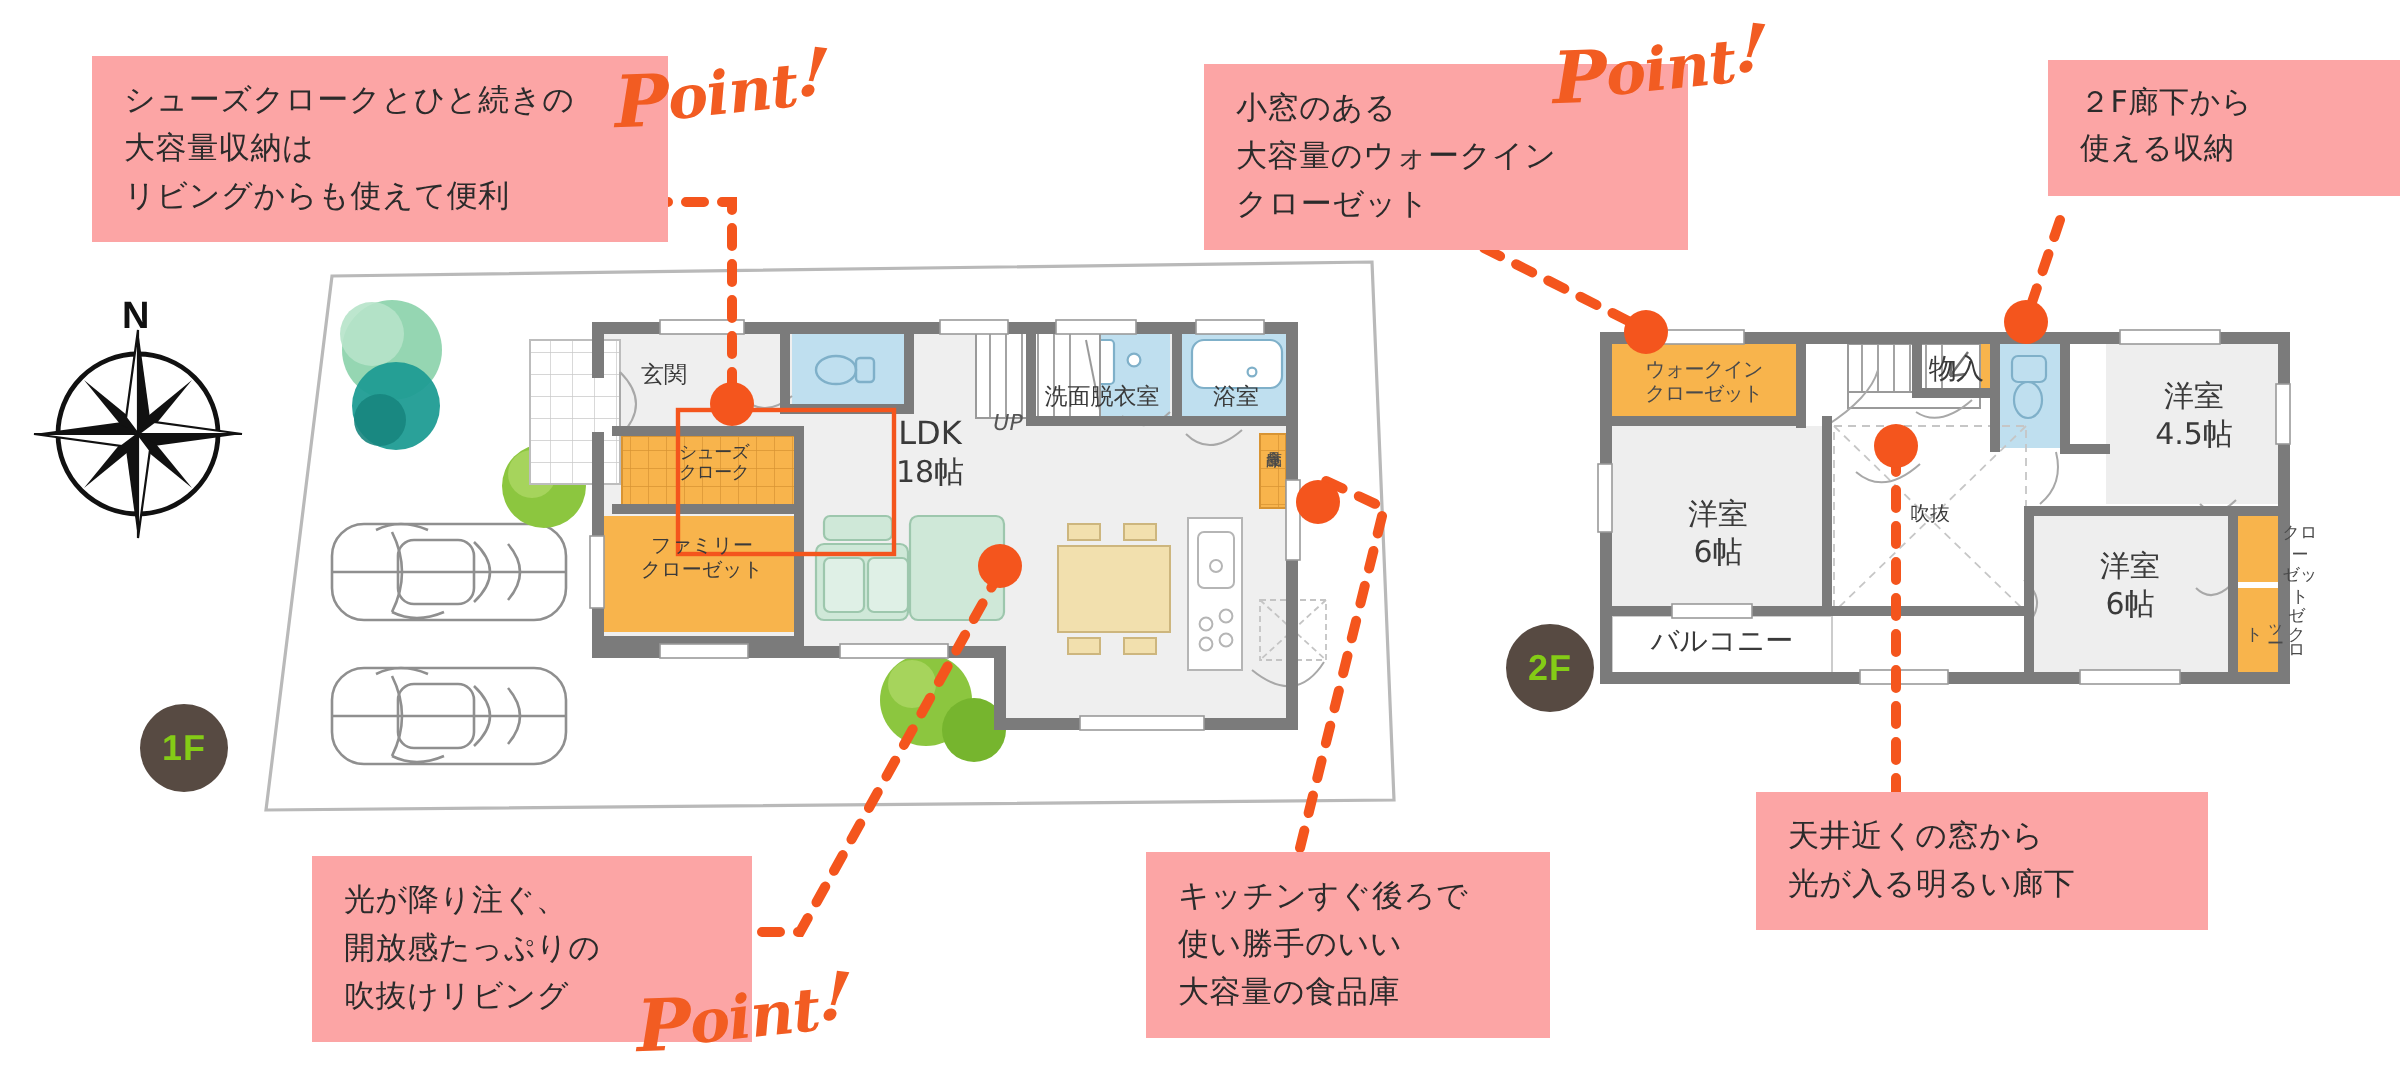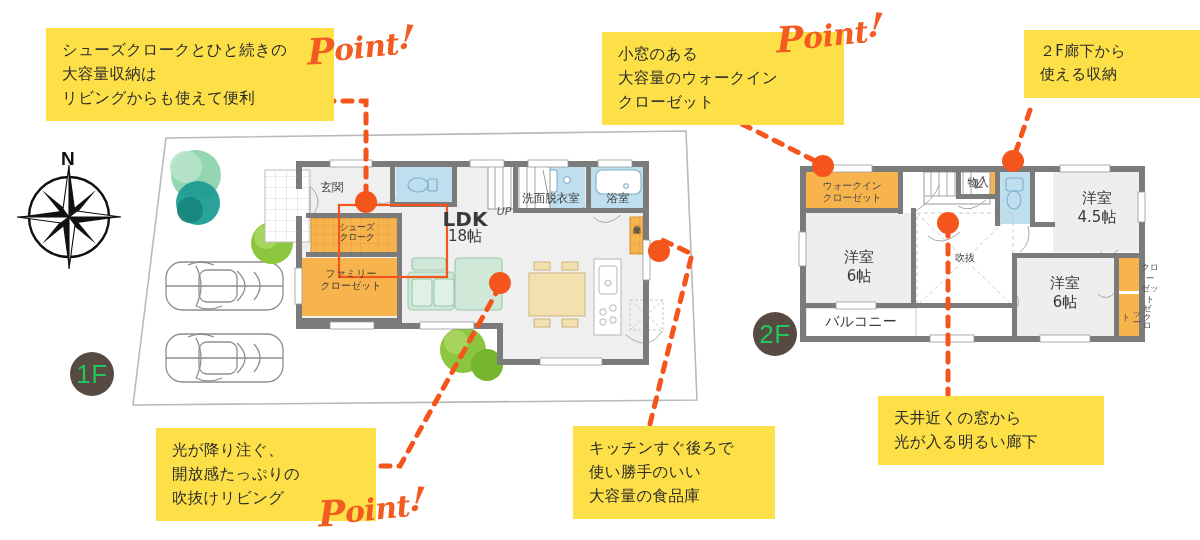--- a/index.html
+++ b/index.html
@@ -6,21 +6,21 @@
   body{
     width:1200px;height:540px;background:#ffffff;position:relative;
     font-family:"Liberation Sans","DejaVu Sans",sans-serif;
     overflow:hidden;
   }
   .stage{position:absolute;left:0;top:0;width:1200px;height:540px;}
   .abs{position:absolute;}
 
   
   .callout{
-    position:absolute;background:#fde047;color:#2b2b2b;
+    position:absolute;background:#fca5a5;color:#2b2b2b;
     font-size:15.5px;line-height:1.55;padding:10px 14px 11px 16px;
     white-space:pre-line;letter-spacing:.02em;
     font-family:"DejaVu Sans","Liberation Sans",sans-serif;
   }
   .callout.small{font-size:15px;}
 
   
   .point{
     position:absolute;color:#f25c22;font-style:italic;
     font-family:"DejaVu Serif","Liberation Serif",serif;
@@ -29,37 +29,37 @@
   }
   .point span.p{font-size:36px;display:inline-block;transform:rotate(4deg) translateY(2px);}
   .point span.ex{font-size:34px;display:inline-block;transform:rotate(12deg) translateY(-4px);}
 
   
   .dot{position:absolute;width:22px;height:22px;border-radius:50%;background:#f4551d;}
 
   
   .floor-badge{
     position:absolute;width:44px;height:44px;border-radius:50%;
-    background:#574a42;color:#22c55e;display:flex;align-items:center;justify-content:center;
-    font-size:26px;font-weight:400;letter-spacing:.5px;
+    background:#574a42;color:#84cc16;display:flex;align-items:center;justify-content:center;
+    font-size:18px;font-weight:700;letter-spacing:.5px;
   }
 
   
   .compass-n{position:absolute;font-size:19px;font-weight:700;color:#111;}
 
   
   .rlabel{
     position:absolute;color:#3a3a3a;text-align:center;line-height:1.15;
     font-family:"DejaVu Sans","Liberation Sans",sans-serif;white-space:pre-line;
   }
   .rlabel.tiny{font-size:9px;letter-spacing:-.4px;}
   .rlabel.xs{font-size:10px;}
   .rlabel.sm{font-size:11.5px;}
   .rlabel.md{font-size:13px;}
-  .rlabel.lg{font-size:20px;font-weight:bold;}
+  .rlabel.lg{font-size:16px;}
   .vert{writing-mode:vertical-rl;text-orientation:upright;line-height:1;}
 </style>
 </head>
 <body>
 
 <div class="stage">
 
   <svg class="abs" width="1200" height="540" viewBox="0 0 1200 540">
     <defs>
       <pattern id="tileGrid" width="11" height="11" patternUnits="userSpaceOnUse">
@@ -384,21 +384,21 @@
   <div class="rlabel sm" style="left:592px;top:192px;width:52px;">浴室</div>
   <div class="rlabel vert" style="left:632px;top:219px;font-size:8px;color:#4a4a4a;">食品庫</div>
   <div class="rlabel" style="left:489px;top:206px;width:30px;font-size:11px;color:#555;font-style:italic;">UP</div>
 
   <div class="rlabel tiny" style="left:808px;top:180px;width:88px;color:#4a4a4a;font-size:10px;">ウォークイン
 クローゼット</div>
   <div class="rlabel md" style="left:818px;top:249px;width:82px;font-size:15px;">洋室</div>
   <div class="rlabel" style="left:818px;top:268px;width:82px;font-size:15px;">6帖</div>
   <div class="rlabel" style="left:806px;top:313px;width:110px;font-size:14px;">バルコニー</div>
   <div class="rlabel xs" style="left:945px;top:252px;width:40px;">吹抜</div>
-  <div class="rlabel tiny" style="left:961px;top:177px;width:34px;font-size:11px;">物入</div>
+  <div class="rlabel tiny" style="left:961px;top:177px;width:34px;font-size:14px;">物入</div>
   <div class="rlabel" style="left:1056px;top:190px;width:82px;font-size:15px;">洋室</div>
   <div class="rlabel" style="left:1056px;top:209px;width:82px;font-size:15px;">4.5帖</div>
   <div class="rlabel" style="left:1024px;top:275px;width:82px;font-size:15px;">洋室</div>
   <div class="rlabel" style="left:1024px;top:294px;width:82px;font-size:15px;">6帖</div>
   <div class="rlabel" style="left:1119px;top:262px;width:24px;font-size:8.5px;line-height:1.25;color:#4a4a4a;padding-left:19px;">クロー
 ゼット</div>
   <div class="rlabel vert" style="left:1121px;top:297px;font-size:8.5px;color:#4a4a4a;line-height:1.25;">ゼクロ
 ッー
 ト</div>
 

